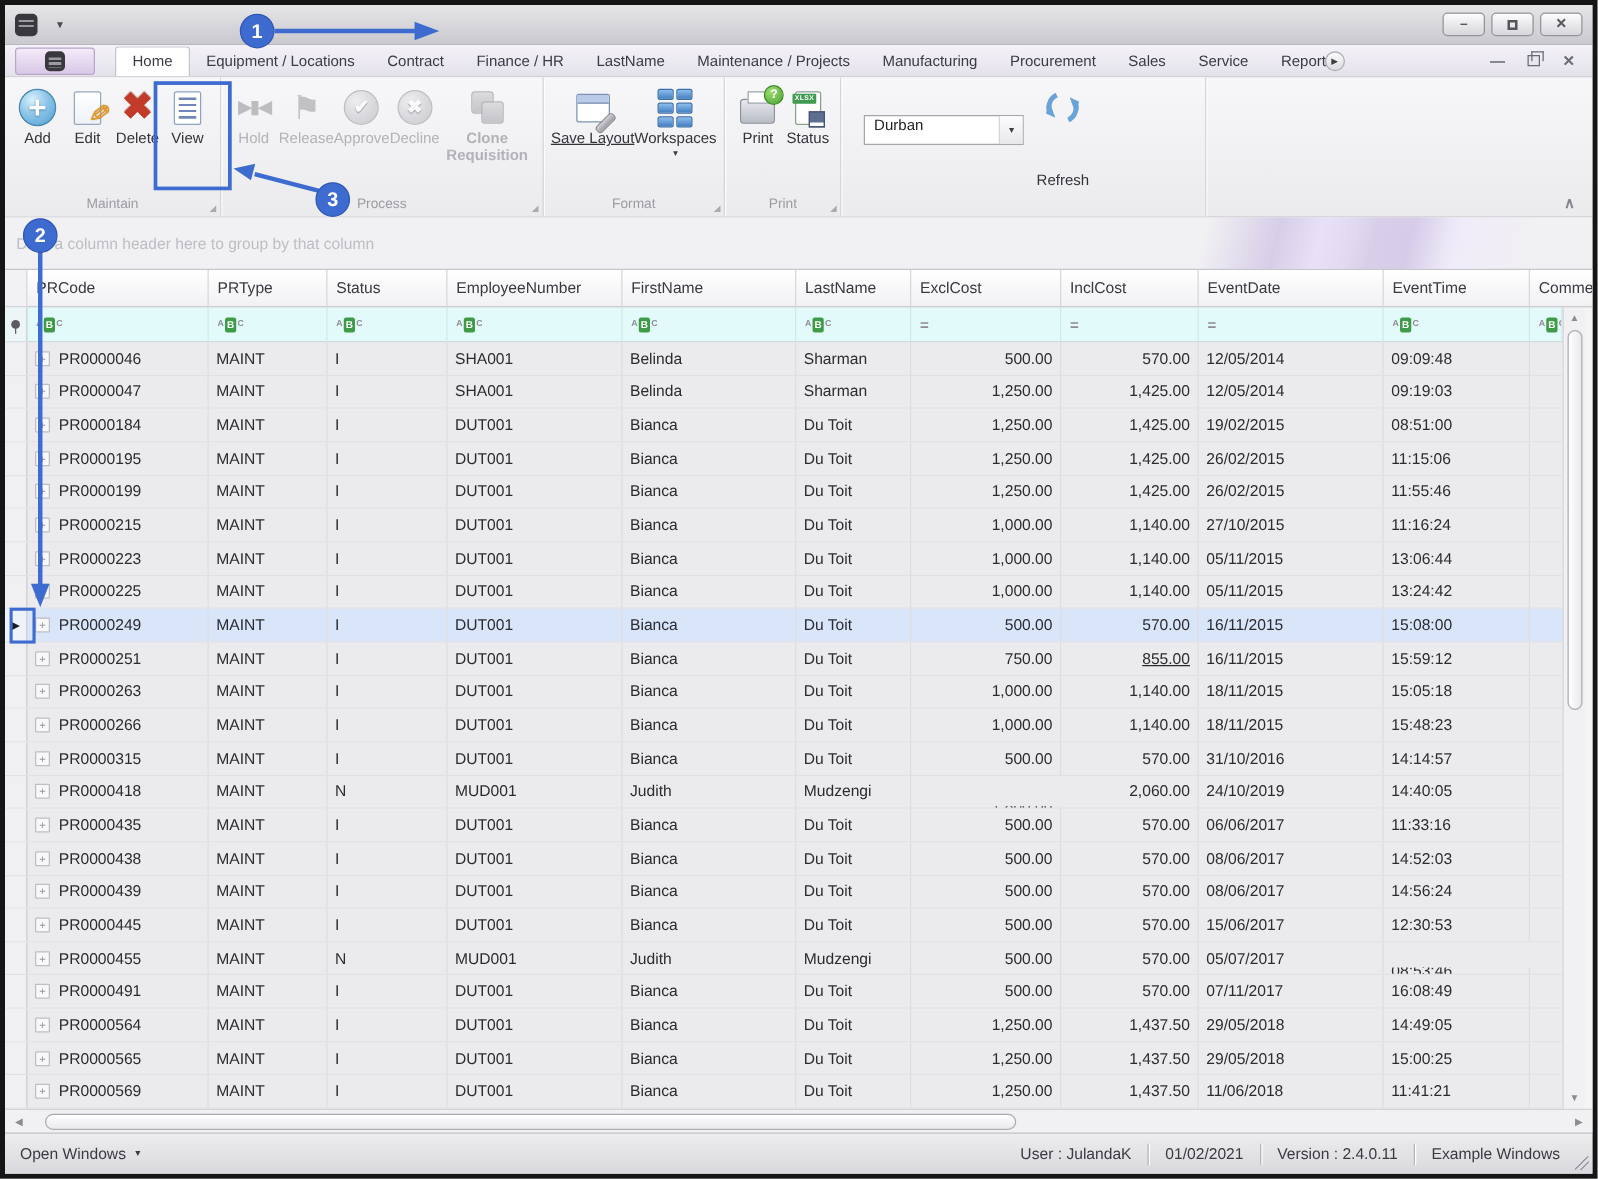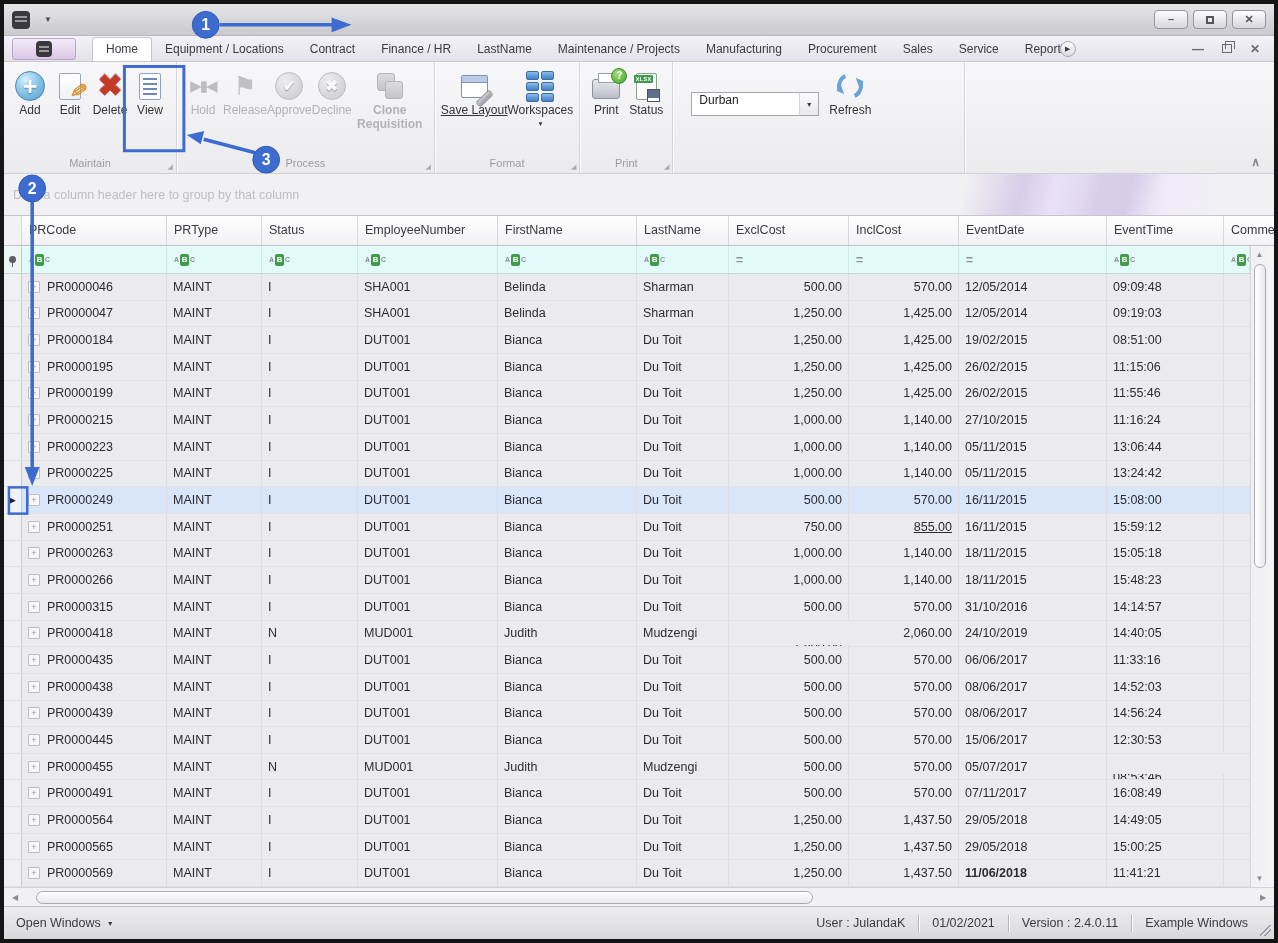--- a/index.html
+++ b/index.html
@@ -317,21 +317,21 @@
       <div class="rb-group" style="min-width: 292px;">
         <div class="rb-buttons">
           <div class="current-combo">
             <span class="combo-value">Durban</span>
             <span class="combo-arrow">▼</span>
           </div>
           <div class="rb-btn">
             <span class="rb-icon">
               <span class="refresh-icon"></span>
             </span>
-            <span class="rb-btn-label" style="max-width: 70px;">Refresh</span>
+            <span class="rb-btn-label" style="max-width: 70px; margin-top: 34px;">Refresh</span>
           </div>
         </div>
       </div>
       <span class="ribbon-collapse">∧</span>
   </div>
 
   <div class="groupby">
     <div class="wave"></div>
     <span>Drag a column header here to group by that column</span>
   </div>
@@ -806,21 +806,21 @@
                 <span class="expand">+</span>
                 <span>PR0000569</span>
               </div>
               <div class="cell" style="width: 95px;">MAINT</div>
               <div class="cell" style="width: 96px;">I</div>
               <div class="cell" style="width: 140px;">DUT001</div>
               <div class="cell" style="width: 139px;">Bianca</div>
               <div class="cell" style="width: 92px;">Du Toit</div>
               <div class="cell right" style="width: 120px;">1,250.00</div>
               <div class="cell right" style="width: 110px;">1,437.50</div>
-              <div class="cell" style="width: 148px; font-weight: bold;">11/06/2018</div>
+              <div class="cell" style="width: 148px;">11/06/2018</div>
               <div class="cell" style="width: 117px;">11:41:21</div>
               <div class="cell" style="flex: 1 1 0%; min-width: 0px; border-right: none;"></div>
             </div>
           </div>
       </div>
       <div class="vscroll">
         <div class="vs-arrow">▲</div>
         <div class="vs-thumb"></div>
         <div class="vs-space"></div>
         <div class="vs-arrow">▼</div>

